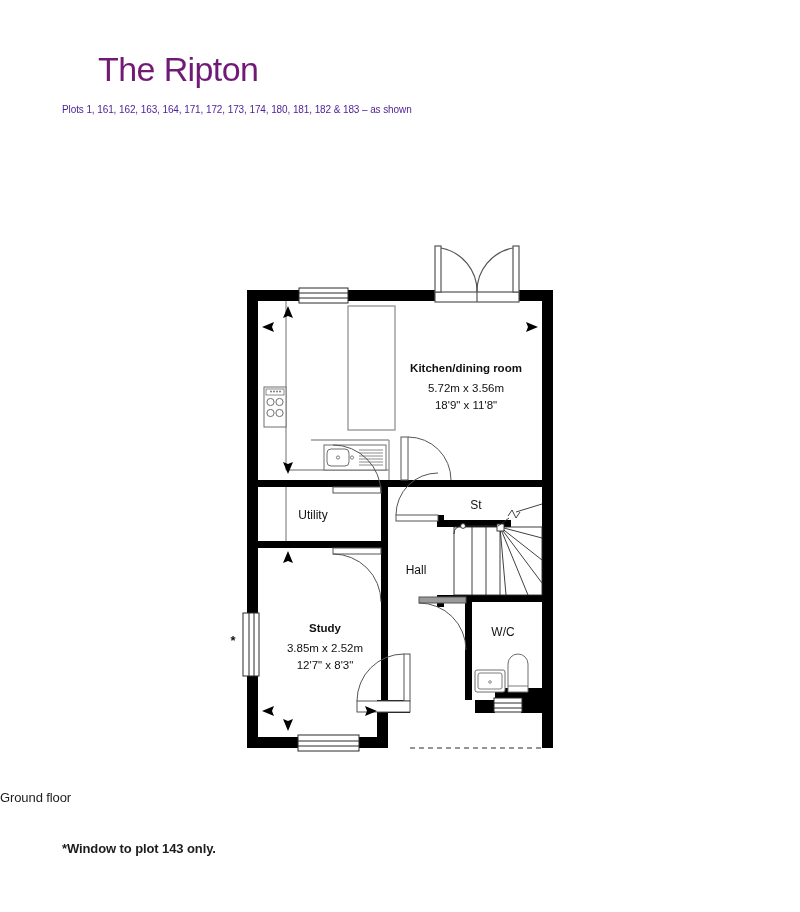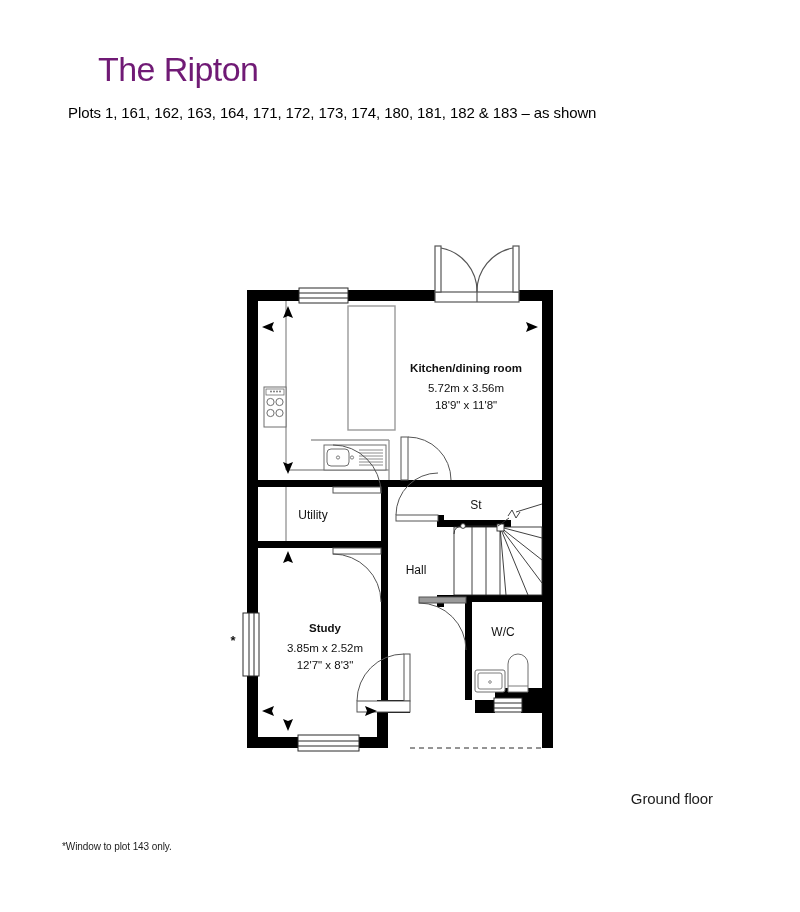--- a/index.html
+++ b/index.html
@@ -27,44 +27,44 @@
     top: 52px;
     font-size: 34px;
     font-weight: normal;
     letter-spacing: -0.6px;
     color: #701a75;
     line-height: 1;
     margin-left: 36px;
   }
   .plotline {
     position: absolute;
-    left: 68px;
-    font-size: 15px;
-    color: #000000;
+    left: 62px;
+    font-size: 10px;
+    color: #4c1d95;
     letter-spacing: -0.1px;
     white-space: nowrap;
   }
   .plotline.l1 { top: 104px; }
   .plotline.l2 { top: 135px; }
   .floorcaption {
     position: absolute;
     left: 0;
     top: 790px;
     width: 713px;
-    text-align: right;
-    font-size: 15px;
+    text-align: left;
+    font-size: 13px;
     color: #1c1c1c;
     letter-spacing: -0.1px;
   }
   .footnote {
     position: absolute;
     left: 62px;
     top: 841px;
-    font-size: 10px;
-    font-weight: normal;
+    font-size: 13px;
+    font-weight: bold;
     color: #1c1c1c;
     letter-spacing: -0.1px;
   }
   #plan-svg {
     position: absolute;
     left: 0;
     top: 0;
     width: 800px;
     height: 912px;
   }

